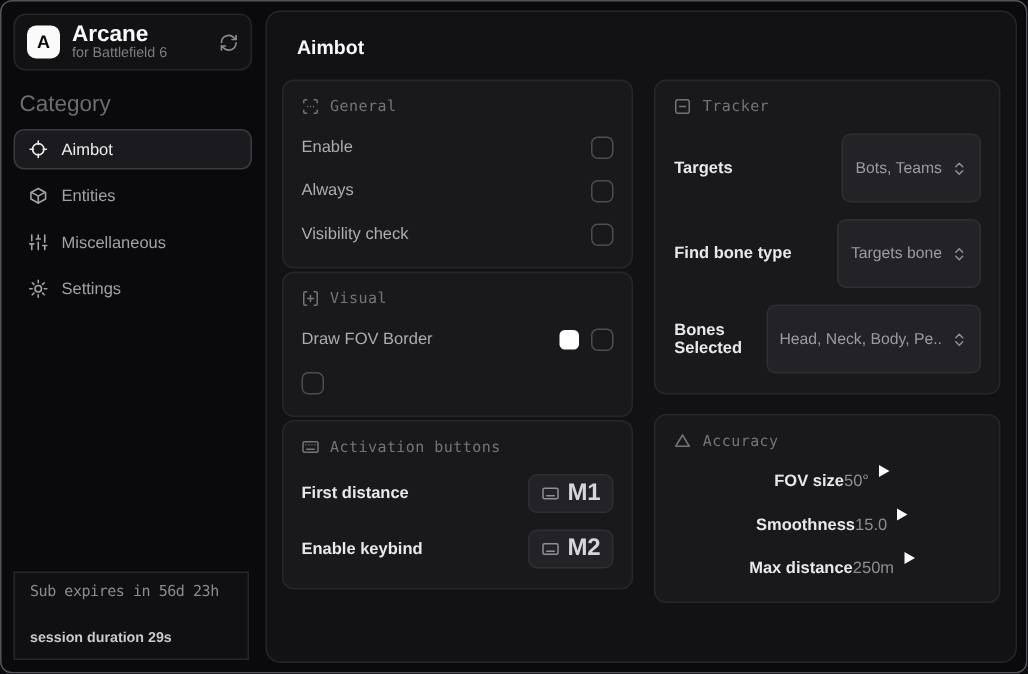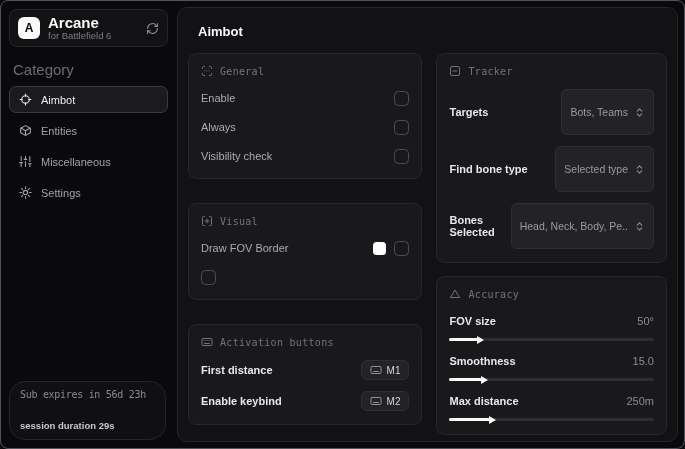--- a/index.html
+++ b/index.html
@@ -39,33 +39,33 @@
     padding:6px 9px; border-radius:7px; border:1px solid transparent;
     color:#a1a1aa; font-size:11px; cursor:pointer; height:27px;
   }
   .nav-item.active {
     background:#1b1b1f; border-color:#3a3a41; color:#ececee;
   }
   .nav-item .nicon { display:flex; align-items:center; color:inherit; }
   .sub-card {
     position:absolute; left:8px; right:10px; bottom:8px;
     border:1px solid #26262a; background:#101013;
-    border-radius:16px; padding:7px 10px 8px;
+    border-radius:0; padding:7px 10px 8px;
   }
   .sub-line { font-family:"DejaVu Sans Mono", monospace; font-size:10px; color:#8a8a90; letter-spacing:-0.3px; }
   .sub-session { font-size:9.5px; font-weight:bold; color:#c9c9ce; margin-top:20px; }
   
   .panel {
     position:absolute; left:176px; top:6px; right:6px; bottom:6px;
     background:#121215; border:1px solid #26262a; border-radius:10px;
     padding:14px 10px 10px;
   }
   .page-title { font-size:13px; font-weight:bold; color:#fafafa; margin:2px 0 14px 10px; }
   .cols { display:flex; gap:14px; align-items:flex-start; }
-  .col-left { width:236px; display:flex; flex-direction:column; gap:24px; }
+  .col-left { width:236px; display:flex; flex-direction:column; gap:2px; }
   .col-right { width:232px; display:flex; flex-direction:column; gap:13px; }
   .card {
     background:#19191c; border:1px solid #27272b; border-radius:8px;
     padding:11px 12px 13px; display:flex; flex-direction:column; gap:11px;
   }
   .card-head { display:flex; align-items:center; gap:7px; color:#73737a; margin-bottom:1px; }
   .card-title { font-family:"DejaVu Sans Mono", monospace; font-size:10px; letter-spacing:0.3px; }
   .row { display:flex; align-items:center; justify-content:space-between; min-height:18px; }
   .rlabel { font-size:11px; color:#ababb2; }
   .rlabel.bright { color:#e8e8ea; font-weight:bold; }
@@ -73,31 +73,31 @@
   .checkbox {
     width:15px; height:15px; border:1.5px solid #4c4c55; border-radius:4.5px;
     background:transparent; cursor:pointer; flex:0 0 auto;
   }
   .swatch { width:13px; height:13px; border-radius:3.5px; cursor:pointer; }
   .kbd-btn {
     display:flex; align-items:center; gap:5px;
     background:#232327; border:1px solid #2e2e34; border-radius:6px;
     padding:3px 8px; cursor:pointer; color:#8f8f97;
   }
-  .kbd-btn .key { font-size:10px; font-weight:normal; color:#d6d6da; }
+  .kbd-btn .key { font-size:16px; font-weight:bold; color:#d6d6da; }
   .select-btn {
     display:flex; align-items:center; gap:6px;
     background:#232327; border:1px solid #2e2e34; border-radius:6px;
     padding:16px 8px; cursor:pointer; color:#8f8f97; max-width:150px;
   }
   .select-btn .sval {
     font-size:10.5px; color:#9a9aa1; white-space:nowrap;
     overflow:hidden; text-overflow:ellipsis;
   }
-  .slider-block { display:flex; flex-direction:column; gap:8px;justify-content:center; }
+  .slider-block { display:flex; flex-direction:row; gap:8px;justify-content:center; }
   .svalue { font-size:11px; color:#8b8b92; }
   .track {
     position:relative; height:3px; background:#2e2e33; border-radius:2px; cursor:pointer;
   }
   .fill { position:relative; height:3px; background:#fafafa; border-radius:2px; }
   .thumb {
     position:absolute; right:-6px; top:50%; transform:translateY(-50%);
     width:0; height:0;
     border-left:7px solid #fafafa;
     border-top:4.5px solid transparent;
@@ -283,21 +283,21 @@
               <span>
                 <svg width="11" height="11" viewBox="0 0 24 24" fill="none" stroke="currentColor" stroke-width="2.2" stroke-linecap="round" stroke-linejoin="round">
                     <path d="m7 9 5-5 5 5M7 15l5 5 5-5"></path>
                   </svg>
               </span>
             </button>
           </div>
           <div class="row">
             <span class="rlabel bright">Find bone type</span>
             <button class="select-btn">
-              <span class="sval">Selected type</span>
+              <span class="sval">Targets bone</span>
               <span>
                 <svg width="11" height="11" viewBox="0 0 24 24" fill="none" stroke="currentColor" stroke-width="2.2" stroke-linecap="round" stroke-linejoin="round">
                     <path d="m7 9 5-5 5 5M7 15l5 5 5-5"></path>
                   </svg>
               </span>
             </button>
           </div>
           <div class="row">
             <span class="rlabel bright">Bones Selected</span>
             <button class="select-btn">

